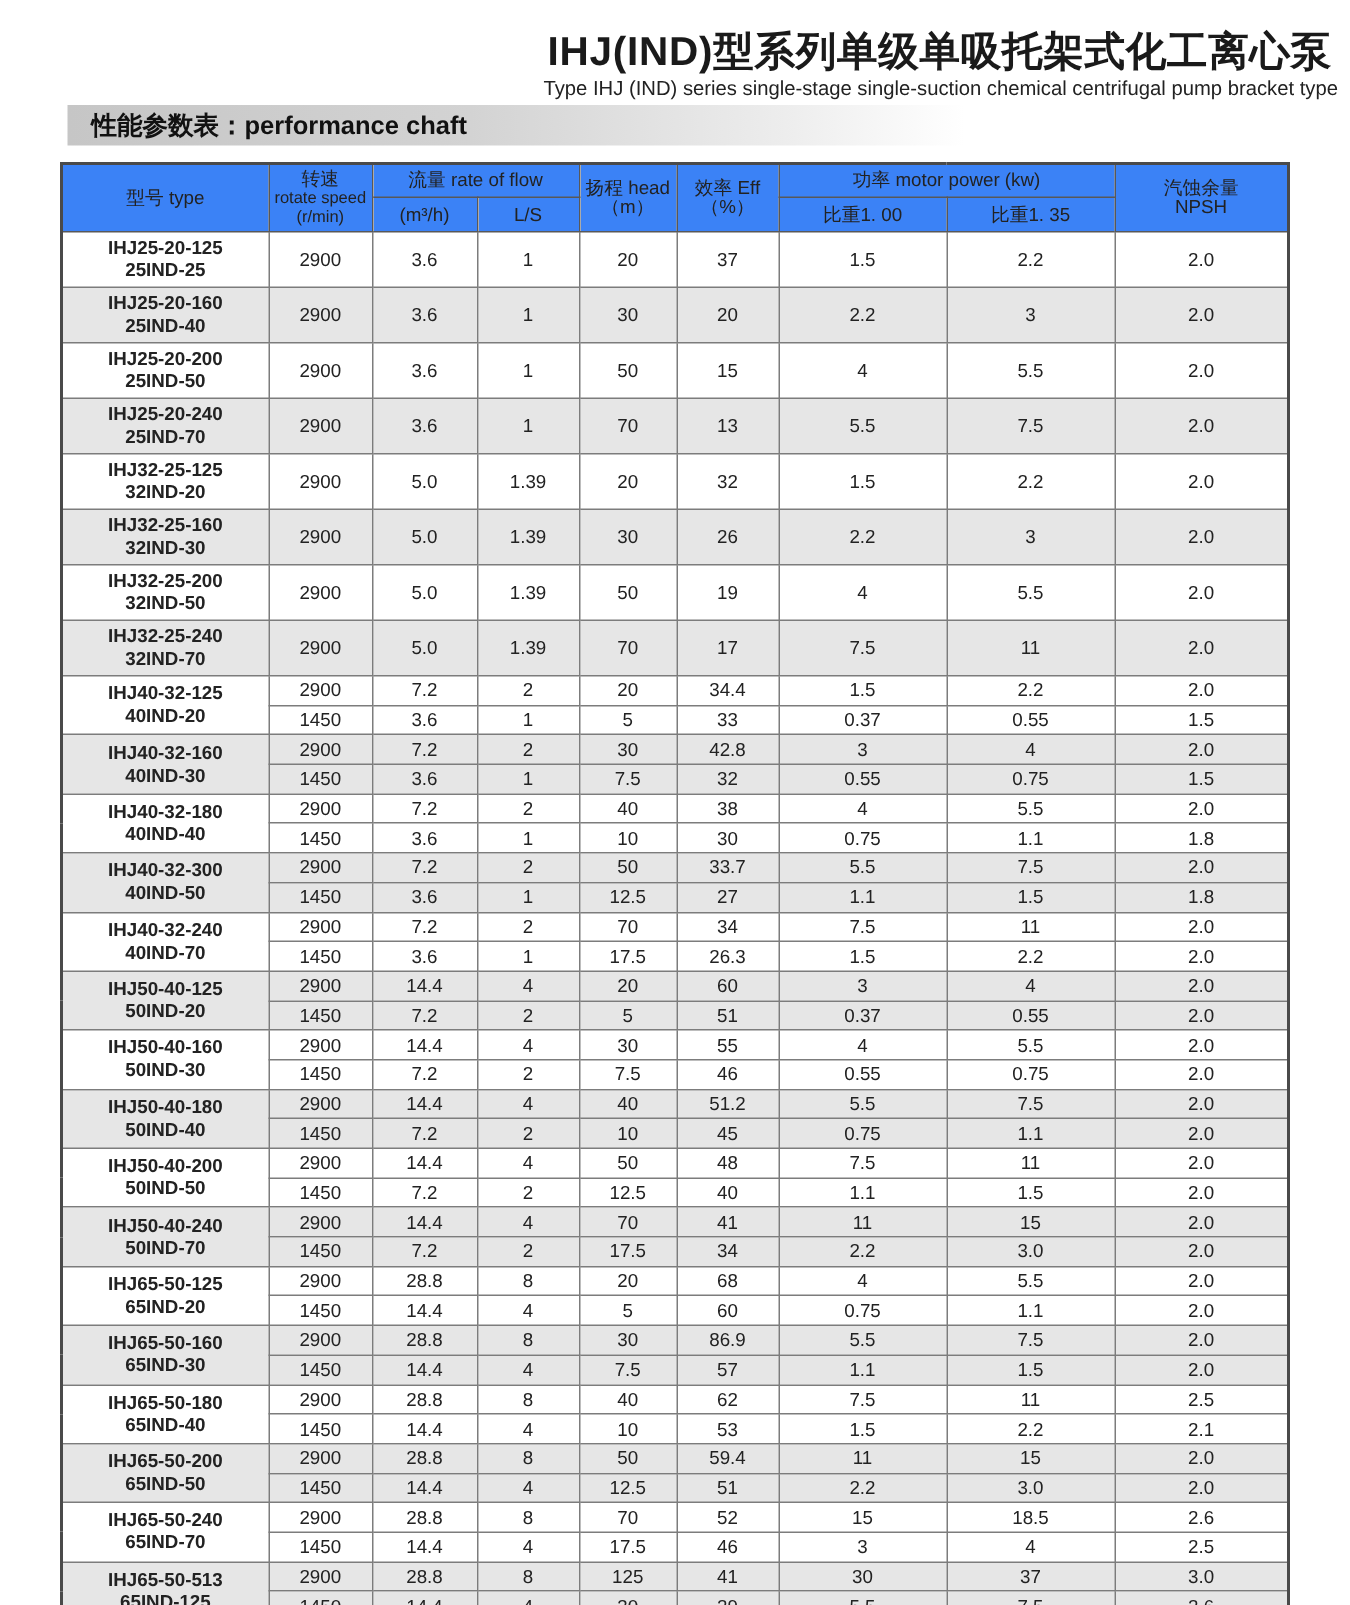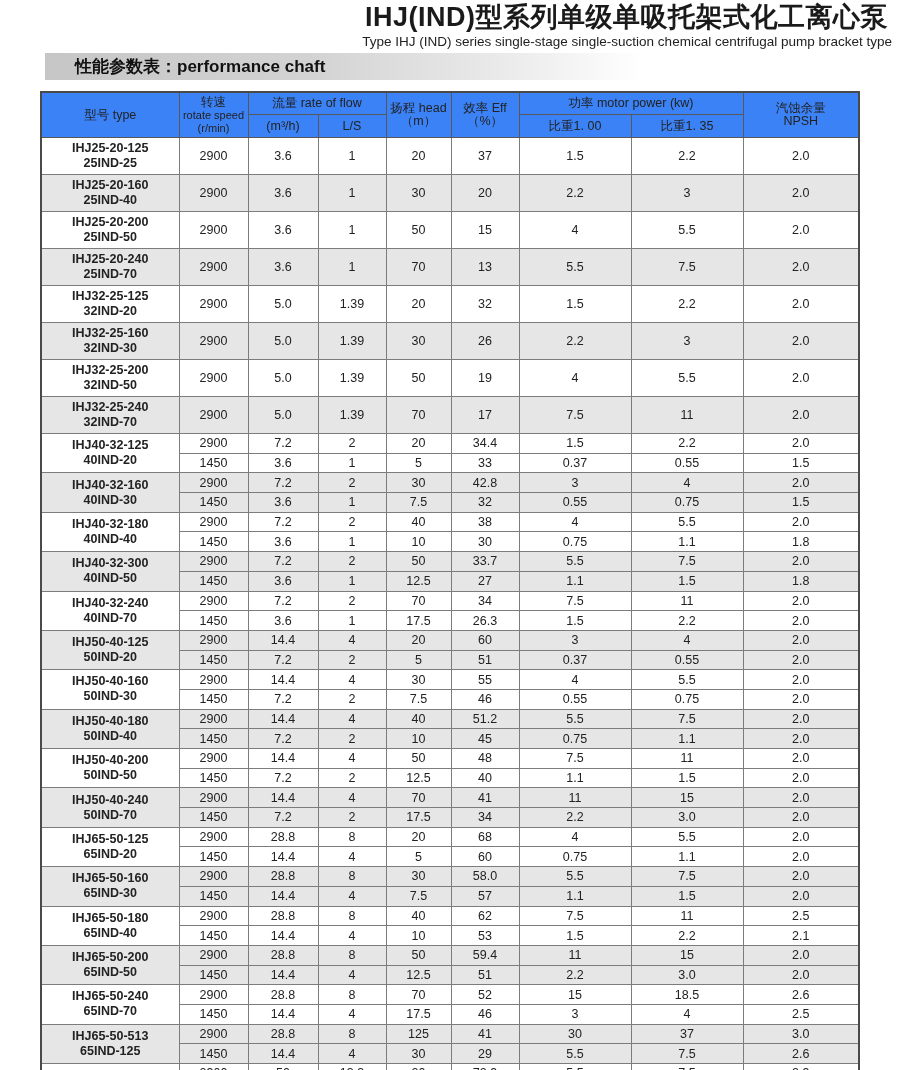--- a/index.html
+++ b/index.html
@@ -5,42 +5,42 @@
   html, body { margin:0; padding:0; }
   body {
     width:900px; height:1070px;
     background:#ffffff;
     font-family:"Liberation Sans", sans-serif;
     color:#1c1c1c;
     overflow:hidden;
   }
   .title {
     text-align:right;
-    padding:2px 12px 0 0;
+    padding:19px 12px 0 0;
     font-size:27px;
     line-height:31px;
     font-weight:600;
     letter-spacing:0.5px;
     color:#1a1a1a;
   }
   .subtitle {
     text-align:right;
     padding:1px 8px 0 0;
     font-size:13.5px;
     line-height:16px;
     color:#222;
     margin-left:16px;
   }
   .section-bar {
     margin:3px 0 0 45px;
     width:598px; height:27px;
     background:linear-gradient(90deg,#c6c6c6 0%,#d3d3d3 45%,#ededed 80%,#ffffff 100%);
     display:flex; align-items:center;
     box-sizing:border-box;
-    padding-left:30px;
+    padding-left:16px;
   }
   .section-bar span {
     font-size:17px;
     font-weight:bold;
     color:#111;
   }
   table.perf {
     border-collapse:collapse;
     table-layout:fixed;
     margin:11px 0 0 40px;
@@ -506,21 +506,21 @@
       </tr>
       <tr class="row-sub shaded group-start">
         <td rowspan="2" class="type-cell">
           <div>IHJ65-50-160</div>
           <div>65IND-30</div>
         </td>
         <td>2900</td>
         <td>28.8</td>
         <td>8</td>
         <td>30</td>
-        <td>58.0</td>
+        <td>86.9</td>
         <td>5.5</td>
         <td>7.5</td>
         <td>2.0</td>
       </tr>
       <tr class="row-sub shaded sub-next">
         <td>1450</td>
         <td>14.4</td>
         <td>4</td>
         <td>7.5</td>
         <td>57</td>

